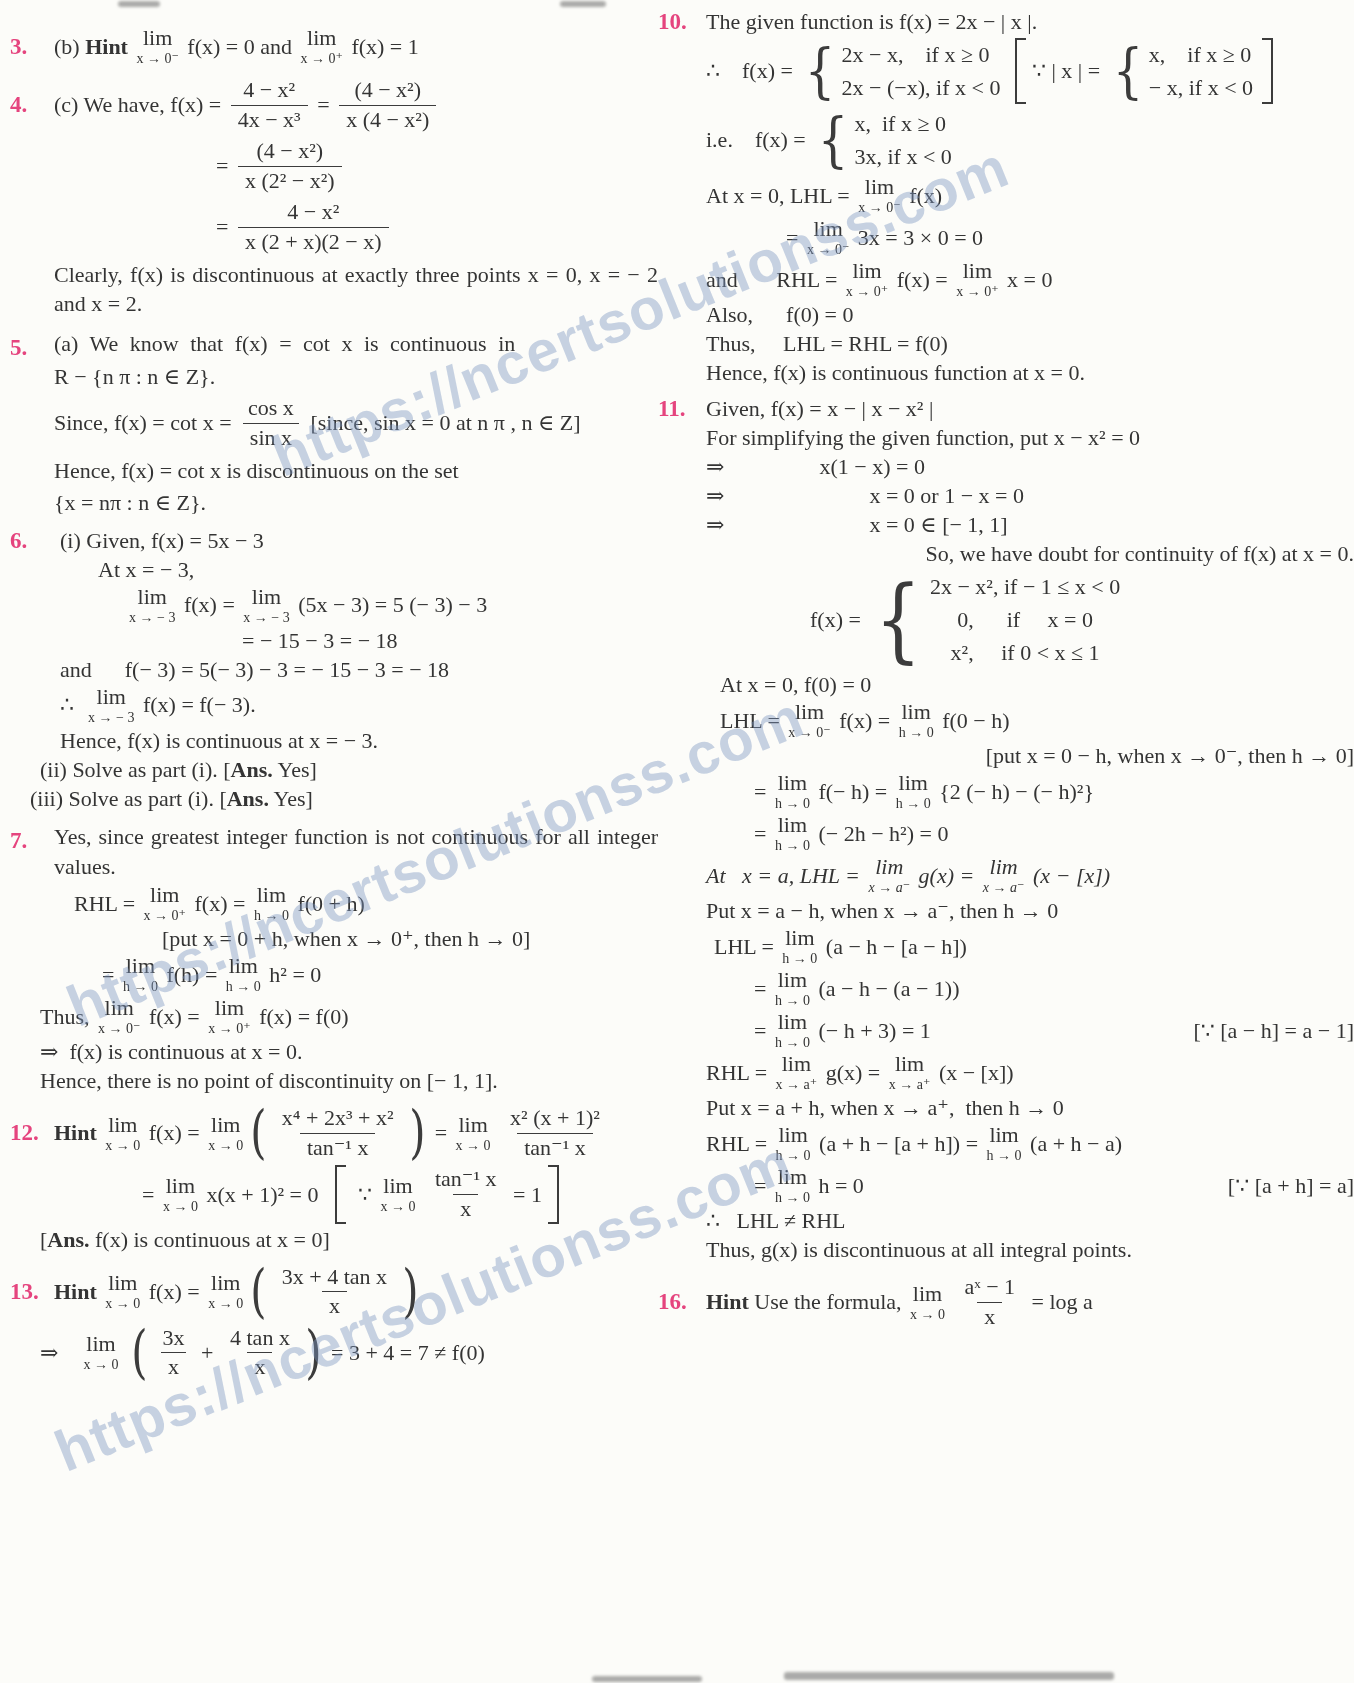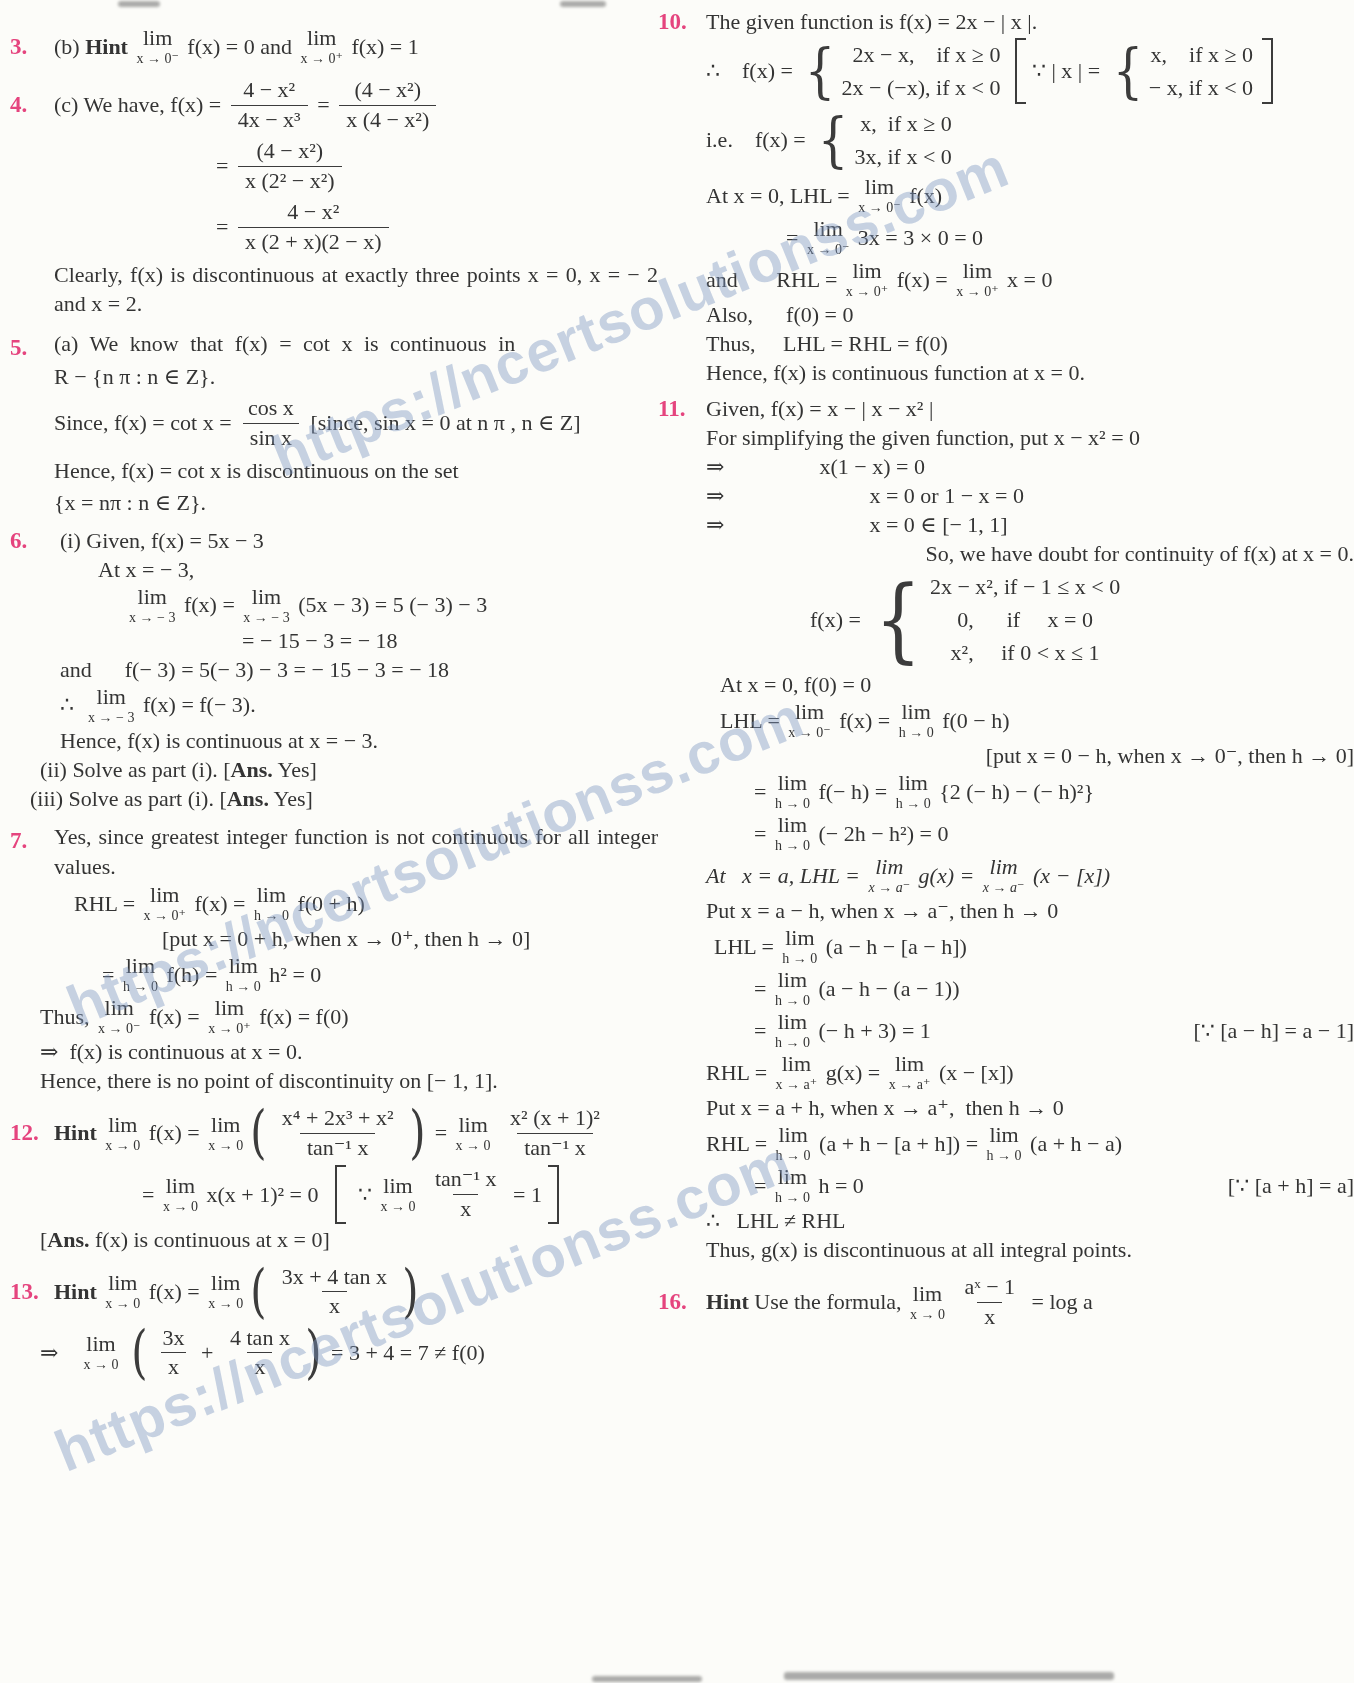--- a/index.html
+++ b/index.html
@@ -26,21 +26,21 @@
   .t.right{margin-left:auto;text-align:right;}
   .lim{display:inline-flex;flex-direction:column;align-items:center;line-height:1;margin:0 3px;vertical-align:middle;}
   .lim .op{font-size:22px;}
   .lim .sub{font-size:14px;margin-top:3px;white-space:pre;}
   .frac{display:inline-flex;flex-direction:column;align-items:center;margin:0 4px;line-height:1.3;text-align:center;}
   .frac .num{padding:0 7px;white-space:pre;}
   .frac .den{border-top:1.6px solid #3c3c3c;padding:0 7px;white-space:pre;}
   .cases{display:inline-flex;align-items:center;margin:0 3px;}
   .cases .brace{font-family:"DejaVu Serif",serif;color:#3c3c3c;line-height:0.82;transform:scaleX(0.8);display:inline-block;}
   .cases .rows{display:flex;flex-direction:column;margin-left:2px;}
-  .cases .cr{line-height:1.5;white-space:pre;text-align:right;}
+  .cases .cr{line-height:1.5;white-space:pre;}
   .cases.center .rows{align-items:center;}
   .bigp{font-size:58px;line-height:0.72;color:#3c3c3c;font-family:"DejaVu Serif",serif;transform:scaleX(0.72);display:inline-block;margin:0 1px;}
   .sqbr{width:9px;align-self:stretch;margin:0 6px;min-height:40px;}
   .sqbr.l{border-left:2.5px solid #3c3c3c;border-top:2.5px solid #3c3c3c;border-bottom:2.5px solid #3c3c3c;}
   .sqbr.r{border-right:2.5px solid #3c3c3c;border-top:2.5px solid #3c3c3c;border-bottom:2.5px solid #3c3c3c;}
   .spacer{display:inline-block;}
   .wm{
     position:absolute;font-family:"Liberation Sans",sans-serif;font-weight:bold;
     font-size:58px;letter-spacing:1px;color:rgba(125,150,192,0.42);
     transform:rotate(-22deg);transform-origin:left center;white-space:nowrap;

